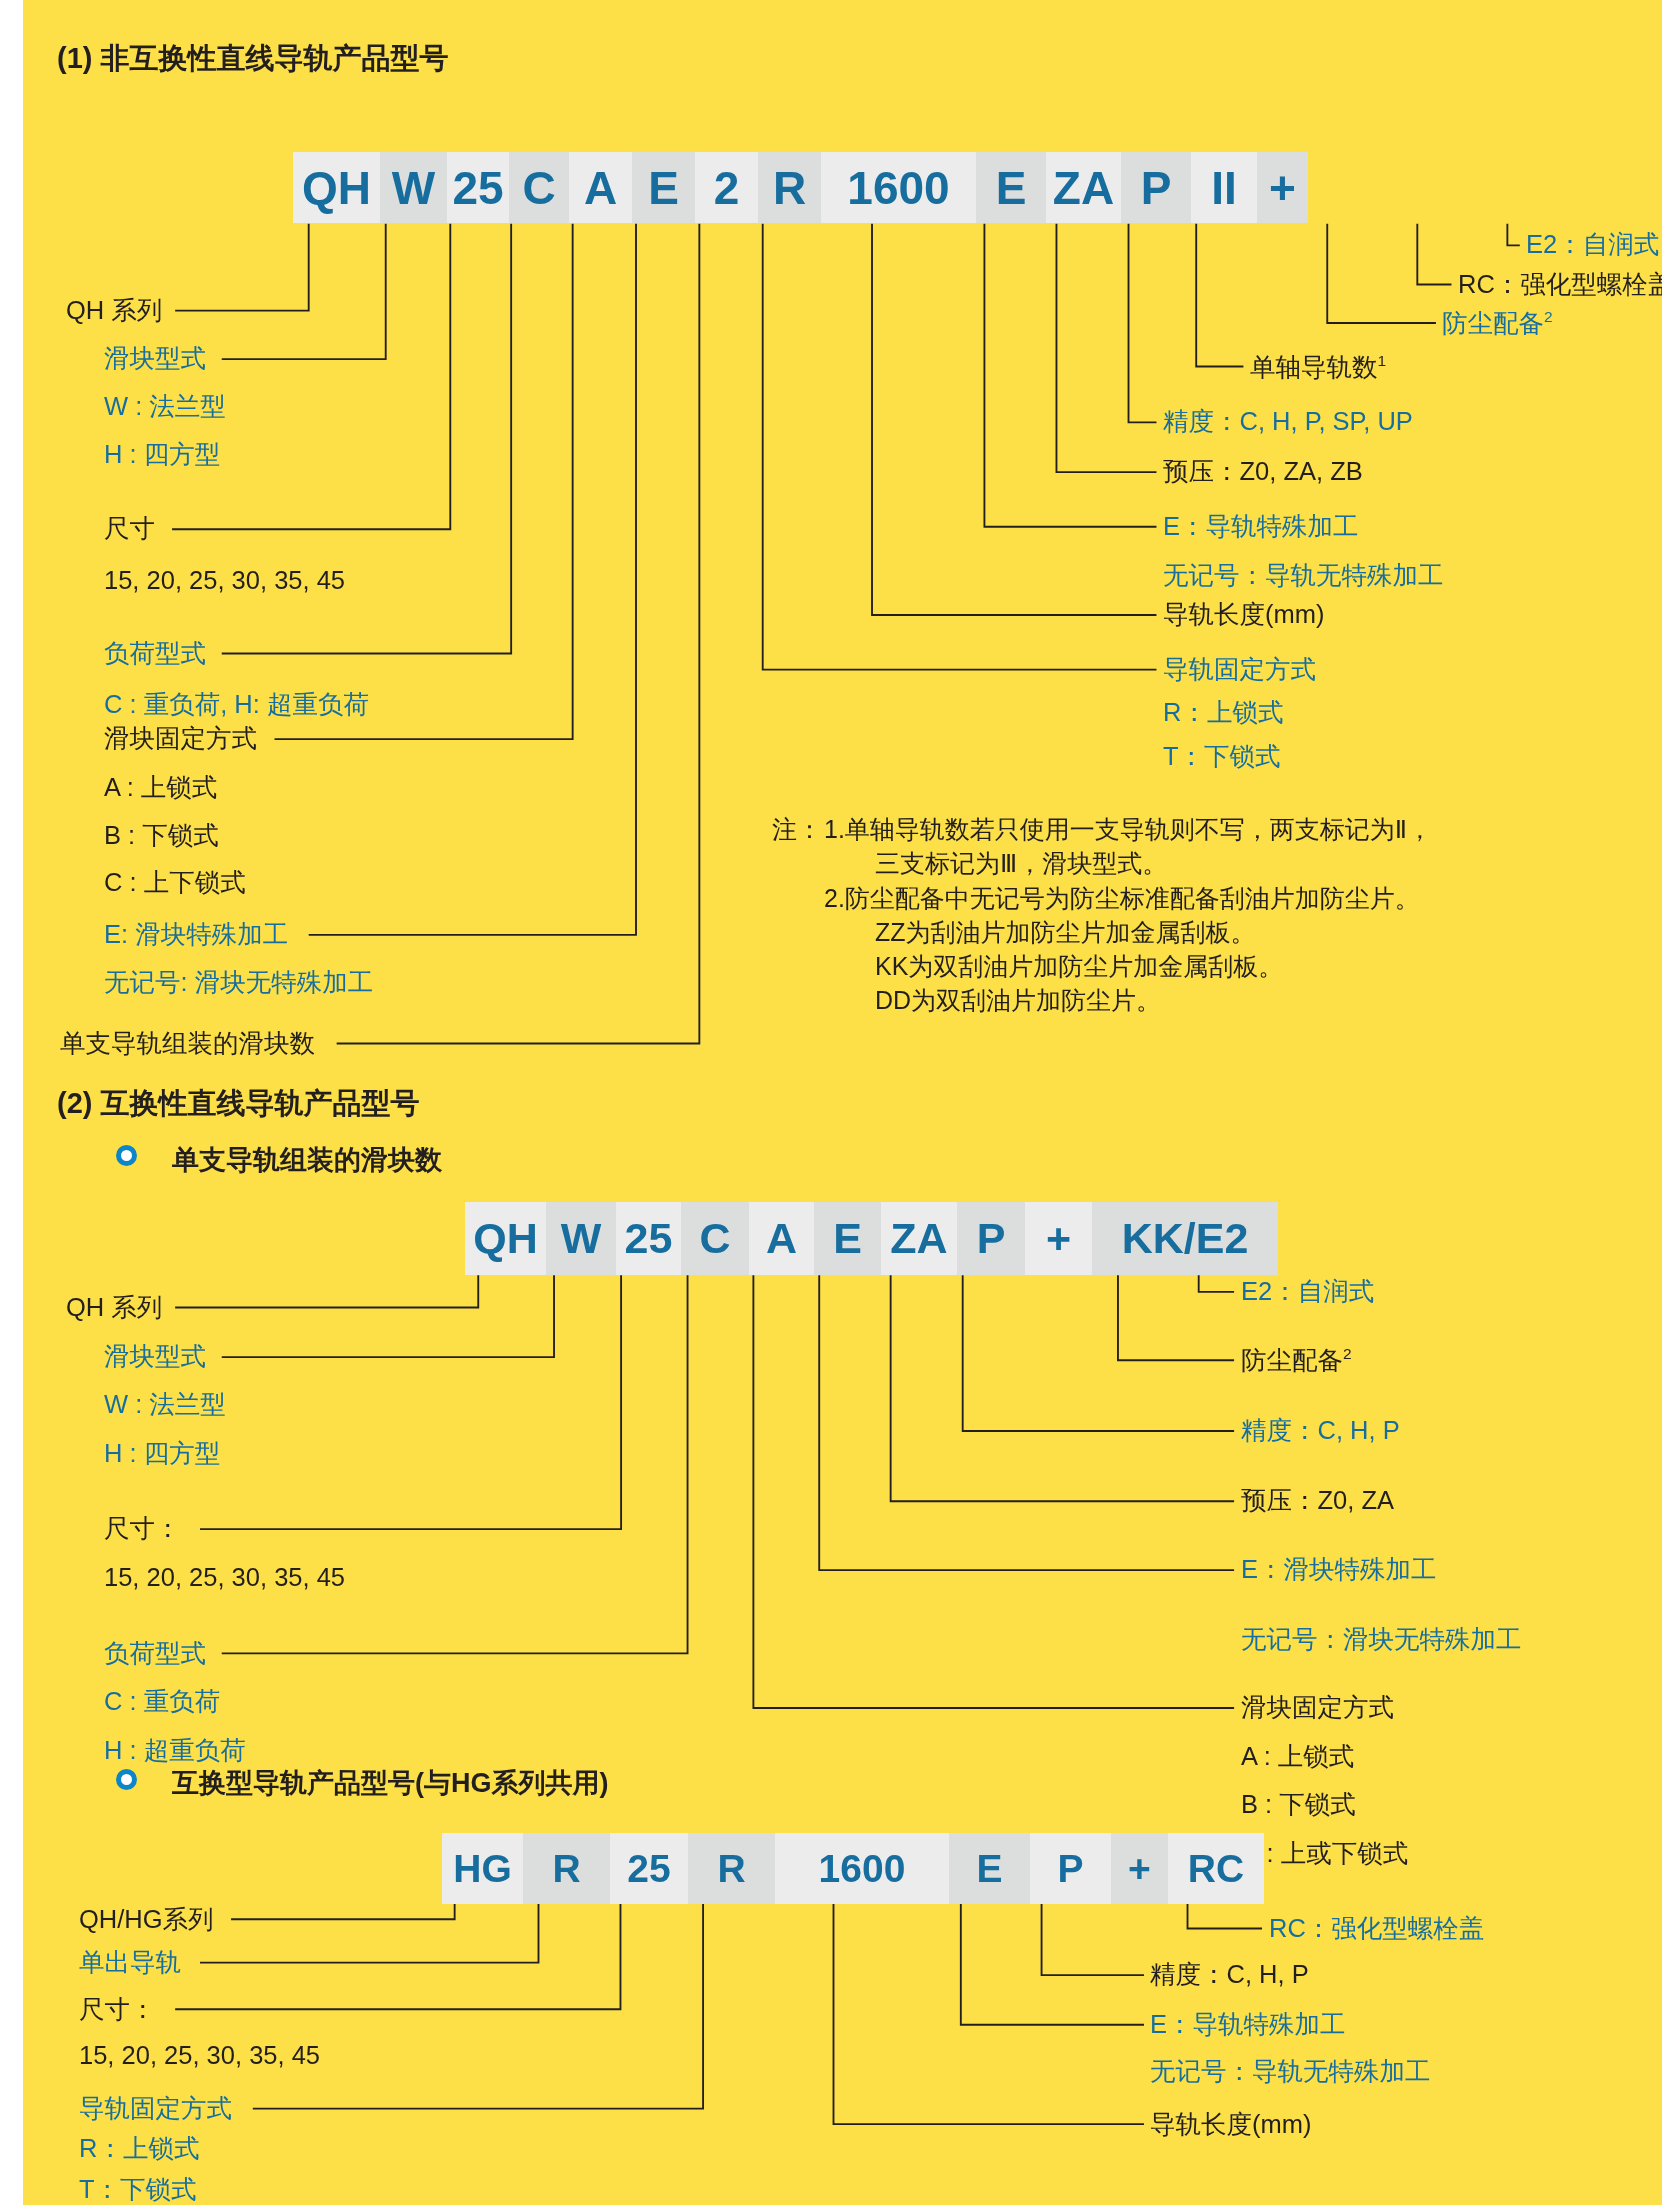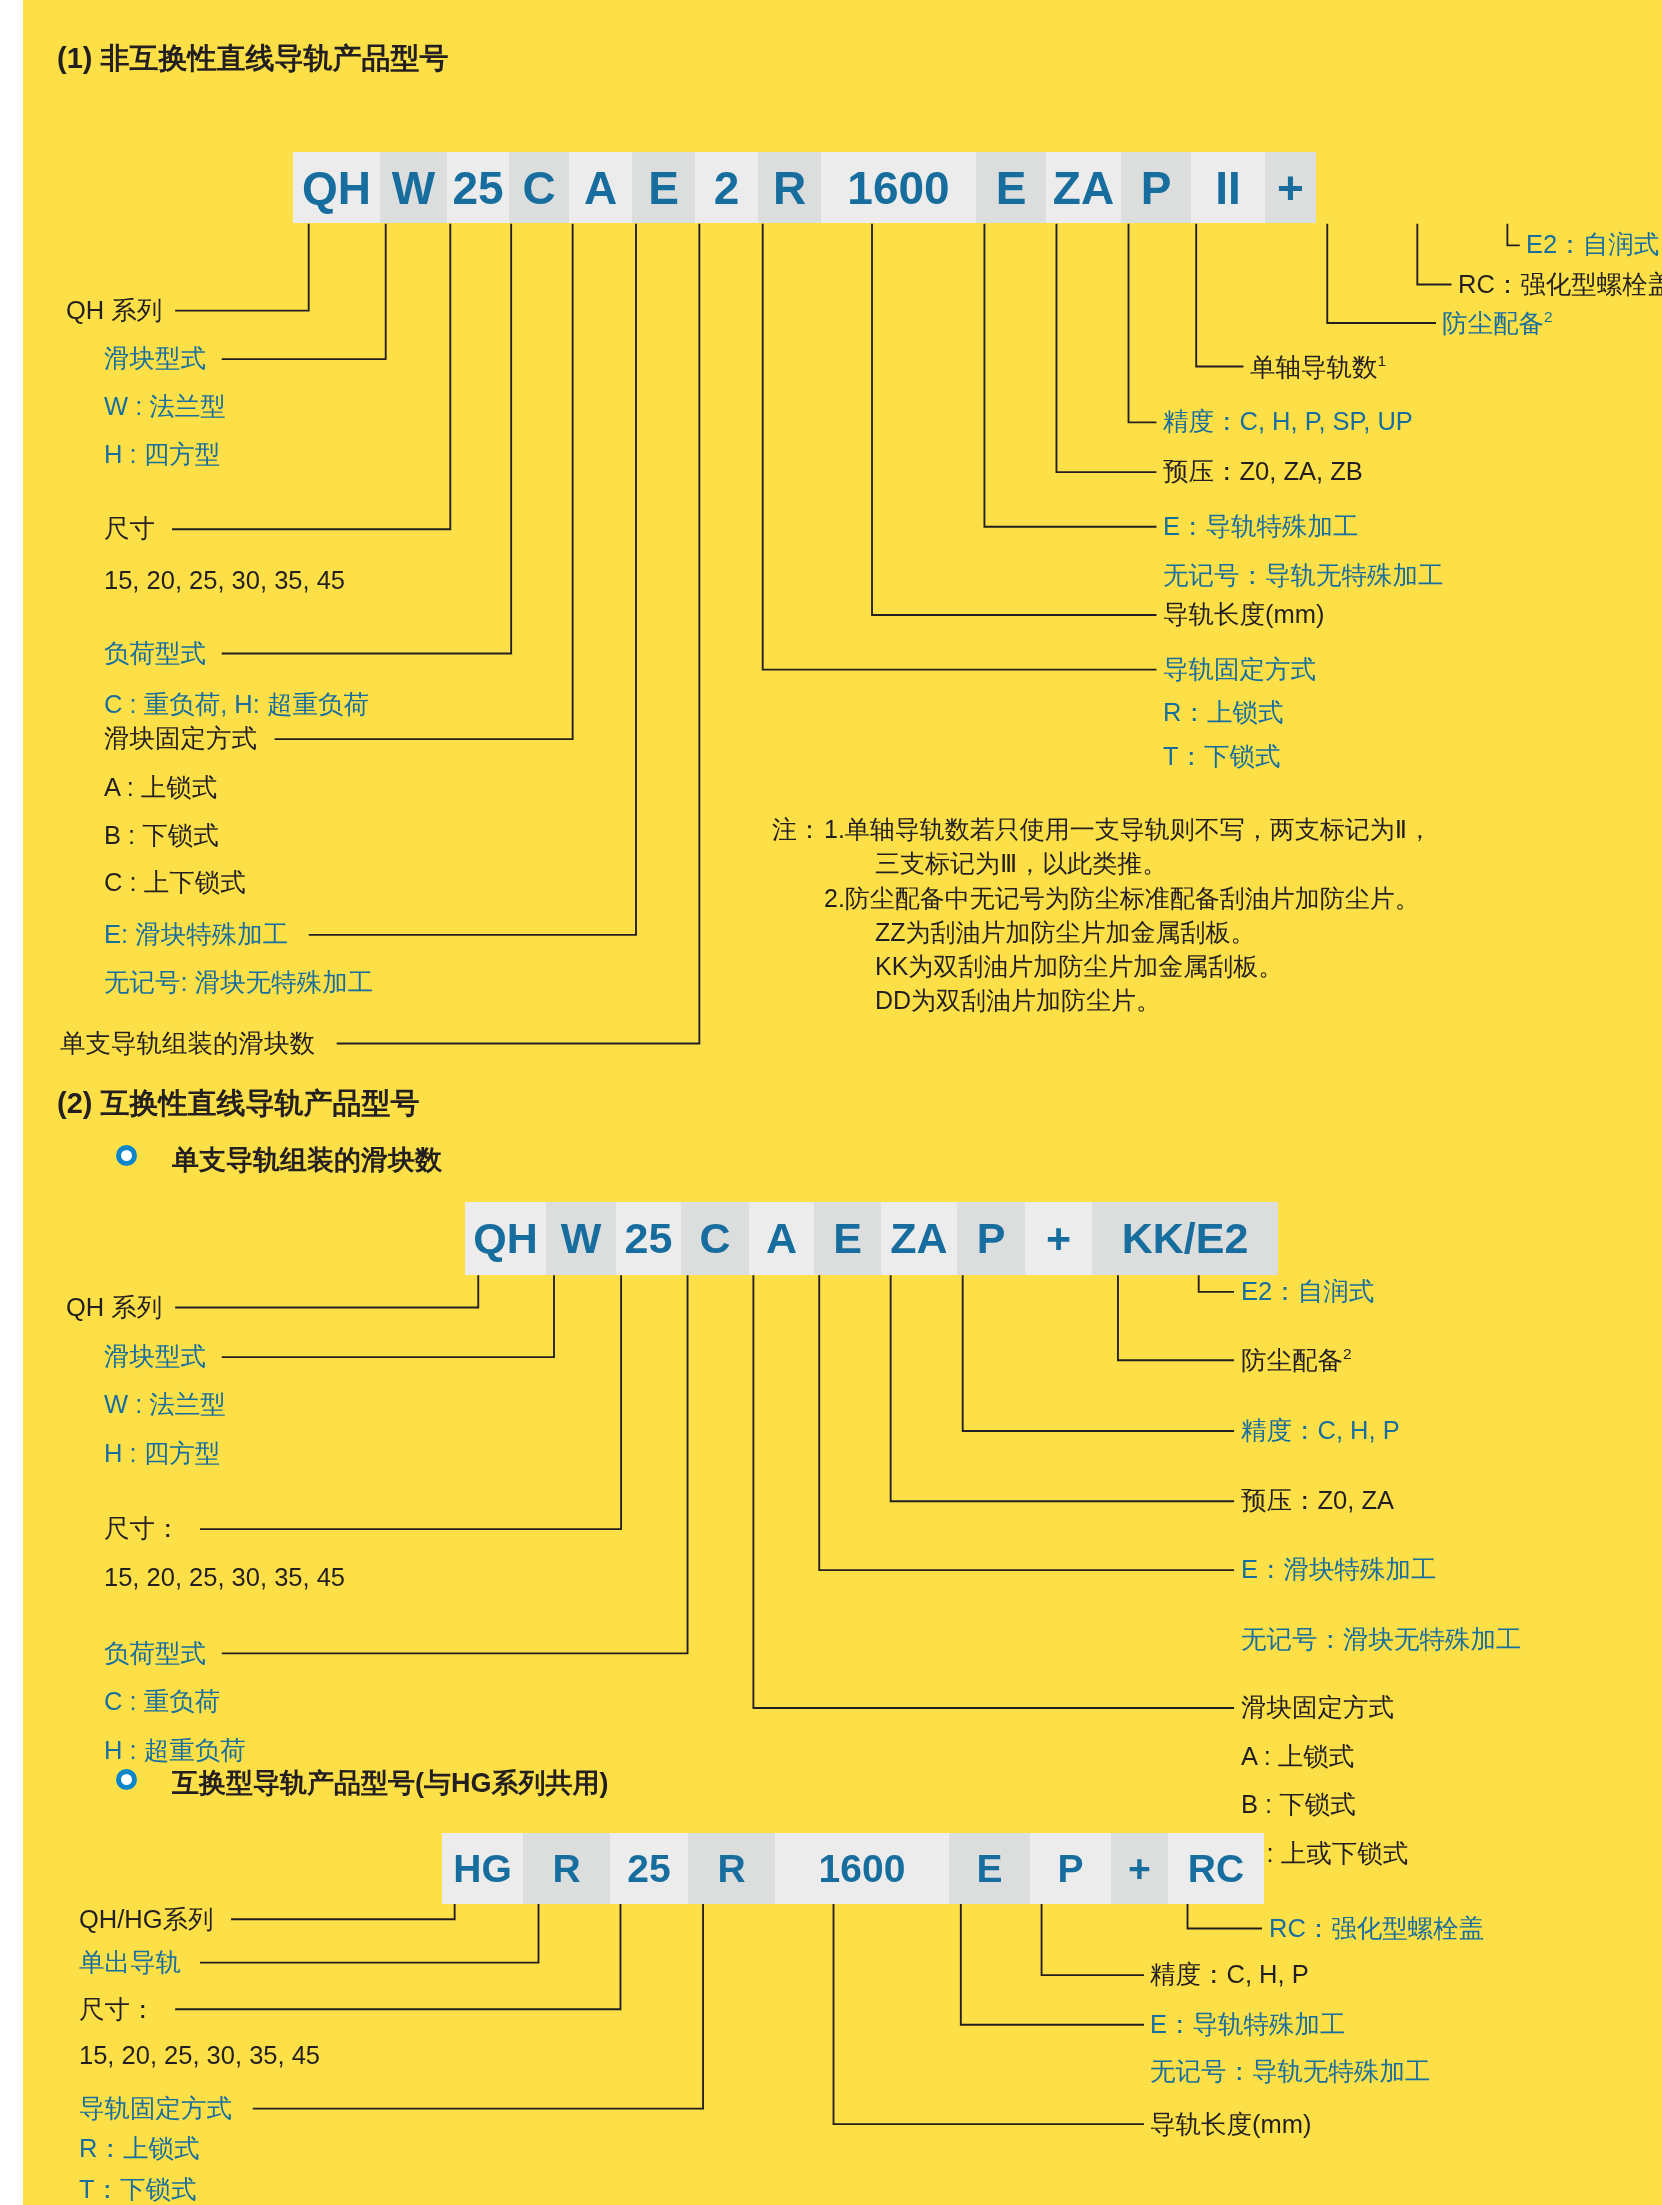--- a/index.html
+++ b/index.html
@@ -75,21 +75,21 @@
     <span class="seg light" style="width:62px">25</span>
     <span class="seg dark" style="width:60px">C</span>
     <span class="seg light" style="width:63px">A</span>
     <span class="seg dark" style="width:63px">E</span>
     <span class="seg light" style="width:63px">2</span>
     <span class="seg dark" style="width:63px">R</span>
     <span class="seg light" style="width:155px">1600</span>
     <span class="seg dark" style="width:70px">E</span>
     <span class="seg light" style="width:75px">ZA</span>
     <span class="seg dark" style="width:70px">P</span>
-    <span class="seg light" style="width:74px">II</span>
+    <span class="seg light" style="width:66px">II</span>
     <span class="seg dark" style="width:51px">+</span>
   </div>
 
   <div class="lb black" style="left:43px;top:311px">QH 系列</div>
   <div class="lb blue" style="left:81px;top:359px">滑块型式</div>
   <div class="lb blue" style="left:81px;top:407px">W : 法兰型</div>
   <div class="lb blue" style="left:81px;top:455px">H : 四方型</div>
   <div class="lb black" style="left:81px;top:529px">尺寸</div>
   <div class="lb black" style="left:81px;top:581px">15, 20, 25, 30, 35, 45</div>
   <div class="lb blue" style="left:81px;top:654px">负荷型式</div>
@@ -110,21 +110,21 @@
   <div class="lb black" style="left:1140px;top:472px">预压：Z0, ZA, ZB</div>
   <div class="lb blue" style="left:1140px;top:527px">E：导轨特殊加工</div>
   <div class="lb blue" style="left:1140px;top:576px">无记号：导轨无特殊加工</div>
   <div class="lb black" style="left:1140px;top:615px">导轨长度(mm)</div>
   <div class="lb blue" style="left:1140px;top:670px">导轨固定方式</div>
   <div class="lb blue" style="left:1140px;top:713px">R：上锁式</div>
   <div class="lb blue" style="left:1140px;top:757px">T：下锁式</div>
 
   <div class="note" style="left:749px;top:829px">注：</div>
   <div class="note" style="left:801px;top:829px">1.单轴导轨数若只使用一支导轨则不写，两支标记为Ⅱ，</div>
-  <div class="note" style="left:852px;top:863px">三支标记为Ⅲ，以此类推。</div>
+  <div class="note" style="left:852px;top:863px">三支标记为Ⅲ，滑块型式。</div>
   <div class="note" style="left:801px;top:898px">2.防尘配备中无记号为防尘标准配备刮油片加防尘片。</div>
   <div class="note" style="left:852px;top:932px">ZZ为刮油片加防尘片加金属刮板。</div>
   <div class="note" style="left:852px;top:966px">KK为双刮油片加防尘片加金属刮板。</div>
   <div class="note" style="left:852px;top:1000px">DD为双刮油片加防尘片。</div>
 
   <div class="h1" style="left:34px;top:1084px">(2) 互换性直线导轨产品型号</div>
   <span class="bullet" style="left:93px;top:1145px"></span>
   <div class="h2" style="left:149px;top:1142px">单支导轨组装的滑块数</div>
 
   <div class="row" style="left:414px;top:1202px;height:73px;font-size:43px">

